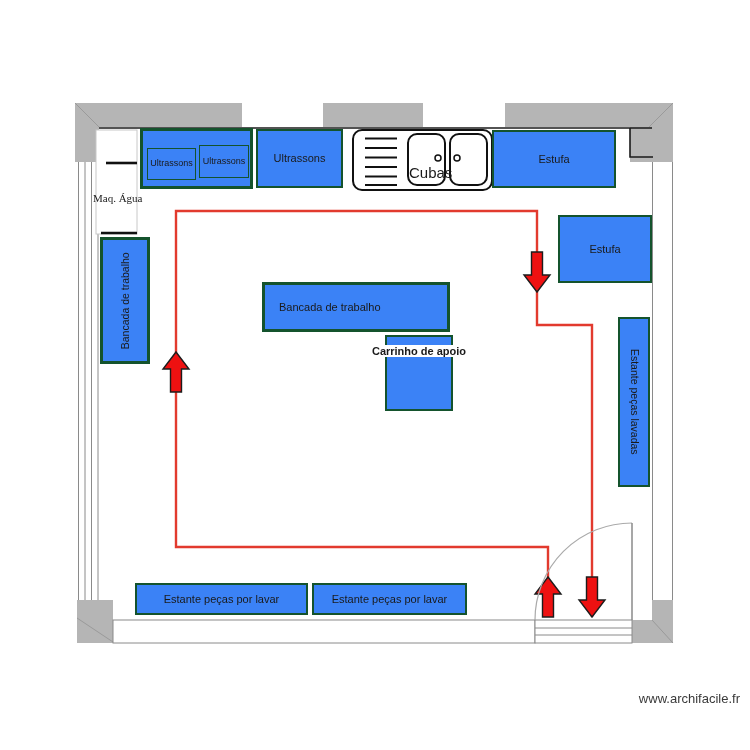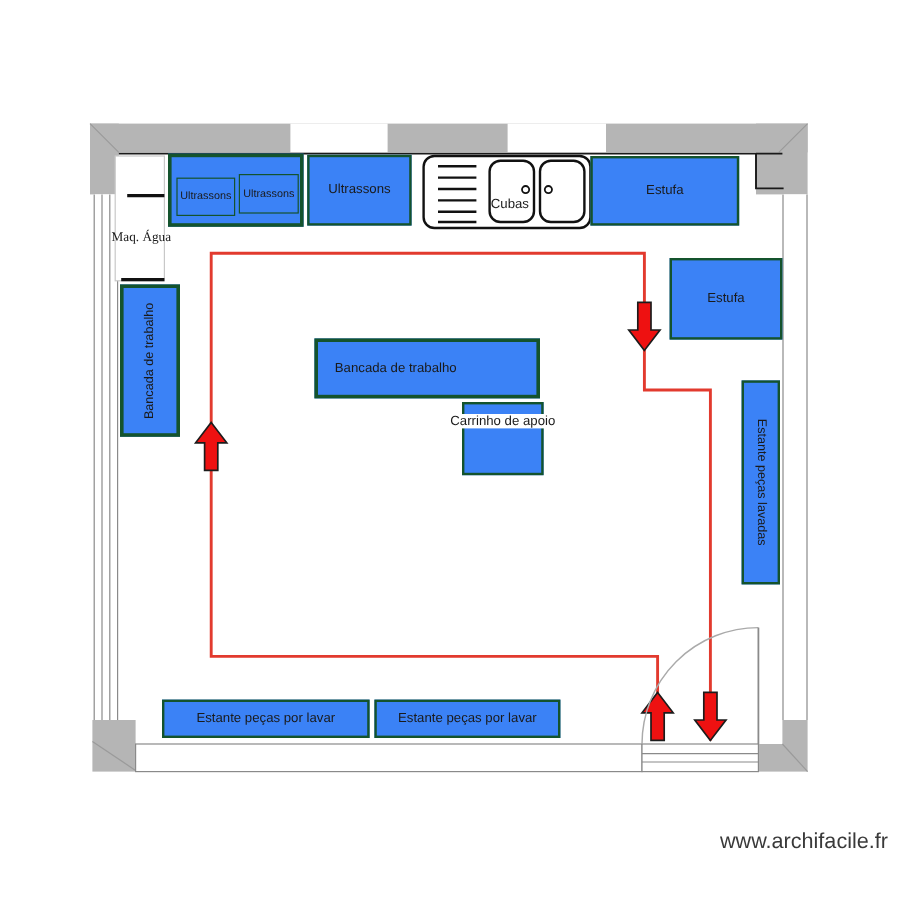--- a/index.html
+++ b/index.html
@@ -27,22 +27,22 @@
   .thick{border-width:3px;}
   .thin{border-width:1.5px;}
   .small{font-size:9px;}
   .vccw{transform:rotate(-90deg);white-space:nowrap;font-size:10.5px;}
   .vcw{transform:rotate(90deg);white-space:nowrap;font-size:10.5px;}
   .freelabel{position:absolute;font-size:11px;white-space:nowrap;background:transparent;font-family:Liberation Serif, serif;}
   .carrinho-label{position:absolute;left:50%;top:8px;transform:translateX(-50%);
        white-space:nowrap;background:#fff;font-size:11px;padding:0 1px;}
   .bancada-center-label{position:absolute;left:14px;top:50%;transform:translateY(-50%);
        white-space:nowrap;font-size:11px;}
-  .cubas-label{position:absolute;font-size:11px;white-space:nowrap;}
-  .watermark{position:absolute;right:10px;top:691px;font-size:18px;color:#3a3a3a;}
+  .cubas-label{position:absolute;font-size:15px;white-space:nowrap;}
+  .watermark{position:absolute;right:10px;top:691px;font-size:13px;color:#3a3a3a;}
 </style>
 </head>
 <body>
 
 <div class="canvas">
 
   <svg width="750" height="750" viewBox="0 0 750 750">
 
     <g>
       <rect class="wall" x="75" y="103" width="598" height="24"></rect>
@@ -174,21 +174,21 @@
   <div class="freelabel" style="left:93px;top:192px;">Maq. Água</div>
 
   <div class="box thick" style="left:100px;top:237px;width:50px;height:127px;">
     <span class="vccw">Bancada de trabalho</span>
   </div>
 
   <div class="box thick" style="left:262px;top:282px;width:188px;height:50px;">
     <span class="bancada-center-label">Bancada de trabalho</span>
   </div>
 
-  <div class="box" style="left:385px;top:335px;width:68px;height:61px;">
+  <div class="box" style="left:385px;top:335px;width:68px;height:76px;font-weight:bold;">
     <span class="carrinho-label">Carrinho de apoio</span>
   </div>
 
   <div class="box" style="left:135px;top:583px;width:173px;height:32px;">
     <span>Estante peças por lavar</span>
   </div>
 
   <div class="box" style="left:312px;top:583px;width:155px;height:32px;">
     <span>Estante peças por lavar</span>
   </div>

